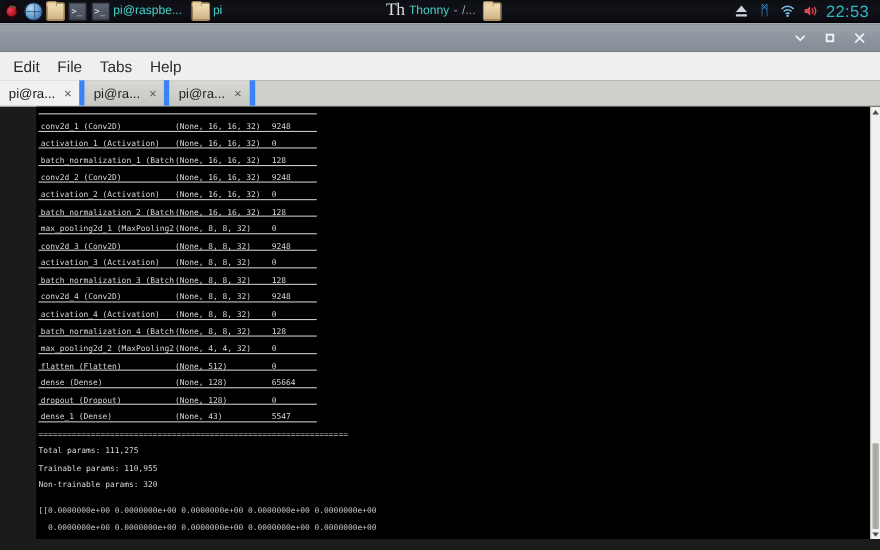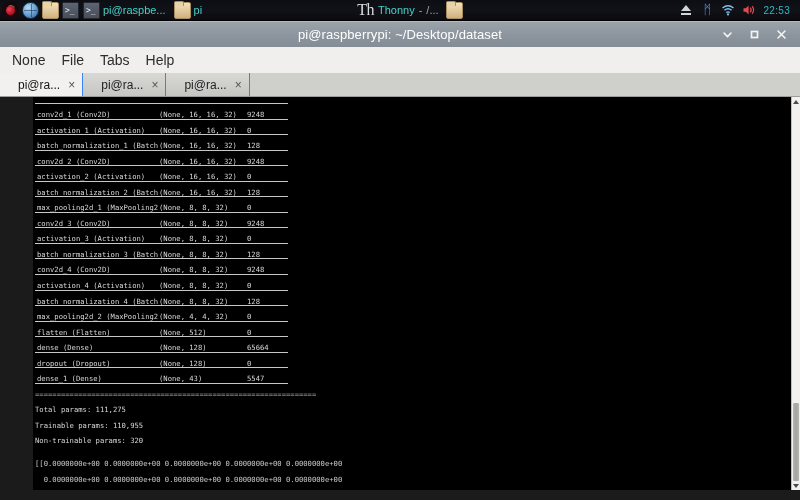--- a/index.html
+++ b/index.html
@@ -80,21 +80,21 @@
     border-left: 5px solid transparent; border-right: 5px solid transparent;
     border-bottom: 6px solid #cfd6dc;
   }
   .tray-eject::after {
     content: ""; position: absolute; left: 2px; bottom: 2px; width: 10px; height: 2px;
     background: #cfd6dc;
   }
   .tray-bt { color: #3d9de8; font-size: 13px; line-height: 14px; text-align: center; }
   .tray-wifi { color: #7ec4ea; font-size: 12px; line-height: 14px; text-align: center; }
   .tray-vol { color: #e24a52; font-size: 12px; line-height: 14px; text-align: center; }
-  #clock { color: #2fb9c4; font-size: 10px; padding-right: 4px; letter-spacing: .3px; }
+  #clock { color: #2fb9c4; font-size: 15px; padding-right: 4px; letter-spacing: .3px; }
 
   
   #window {
     position: absolute; left: 0; top: 21px; width: 800px; height: 479px;
     background: #1b1b1b;
     display: flex; flex-direction: column;
   }
   #titlebar {
     height: 26px; flex: 0 0 26px;
     background: linear-gradient(to bottom, #9aa2aa 0%, #8c949d 55%, #848c95 100%);
@@ -125,22 +125,22 @@
   }
 
   #tabbar {
     flex: 0 0 24px; height: 24px;
     background: #cfcfcb;
     display: flex; align-items: flex-end; padding-left: 0px;
     border-bottom: 1px solid #9c9c98;
   }
   .tab {
     height: 23px; display: flex; align-items: center; gap: 6px;
-    padding: 0 7px 0 18px; font-size: 12px; color: #1f1f1f;
-    border-right: 1px solid #3b82f6;
+    padding: 0 7px 0 8px; font-size: 12px; color: #1f1f1f;
+    border-right: 5px solid #3b82f6;
     background: linear-gradient(to bottom, #d8d8d4 0%, #c6c6c2 100%);
     min-width: 74px;
   }
   .tab.active { background: #f2f1ef; color: #141414; }
   .tab-label { white-space: nowrap; }
   .tab-close { color: #555; font-size: 12px; line-height: 12px; margin-left: 2px; }
 
   
   #term-wrap { flex: 1 1 auto; display: flex; background: #000; position: relative; overflow: hidden; margin-left: 33px; }
   #terminal {
@@ -248,42 +248,41 @@
         <path d="M10.2 3.2 Q13 7 10.2 10.8" stroke="#e24a52" stroke-width="1.2" fill="none"></path>
       </svg>
     </span>
     <span id="clock">22:53</span>
   </div>
 </div>
 
 <div id="window">
 
   <div id="titlebar">
-    <div id="titlebar-title">pi@raspberrypi: ~/Desktop/dataset</div>
     <div id="titlebar-buttons">
       <span class="tb-btn">
         <svg width="13" height="13" viewBox="0 0 13 13" aria-hidden="true">
           <path d="M3 5 L6.5 8.6 L10 5" stroke="#f2f4f6" stroke-width="1.6" fill="none" stroke-linecap="round" stroke-linejoin="round"></path>
         </svg>
       </span>
       <span class="tb-btn">
         <svg width="13" height="13" viewBox="0 0 13 13" aria-hidden="true">
           <rect x="3.5" y="3.5" width="6" height="6" stroke="#f2f4f6" stroke-width="1.7" fill="none"></rect>
         </svg>
       </span>
       <span class="tb-btn">
         <svg width="13" height="13" viewBox="0 0 13 13" aria-hidden="true">
           <path d="M3 3 L10 10 M10 3 L3 10" stroke="#f2f4f6" stroke-width="1.6" stroke-linecap="round"></path>
         </svg>
       </span>
     </div>
   </div>
 
   <div id="menubar">
-    <span class="menu-item">None</span>
+    <span class="menu-item">Edit</span>
     <span class="menu-item">File</span>
     <span class="menu-item">Tabs</span>
     <span class="menu-item">Help</span>
   </div>
 
   <div id="tabbar">
     <div class="tab active">
       <span class="tab-label">pi@ra...</span>
       <span class="tab-close">×</span>
     </div>

